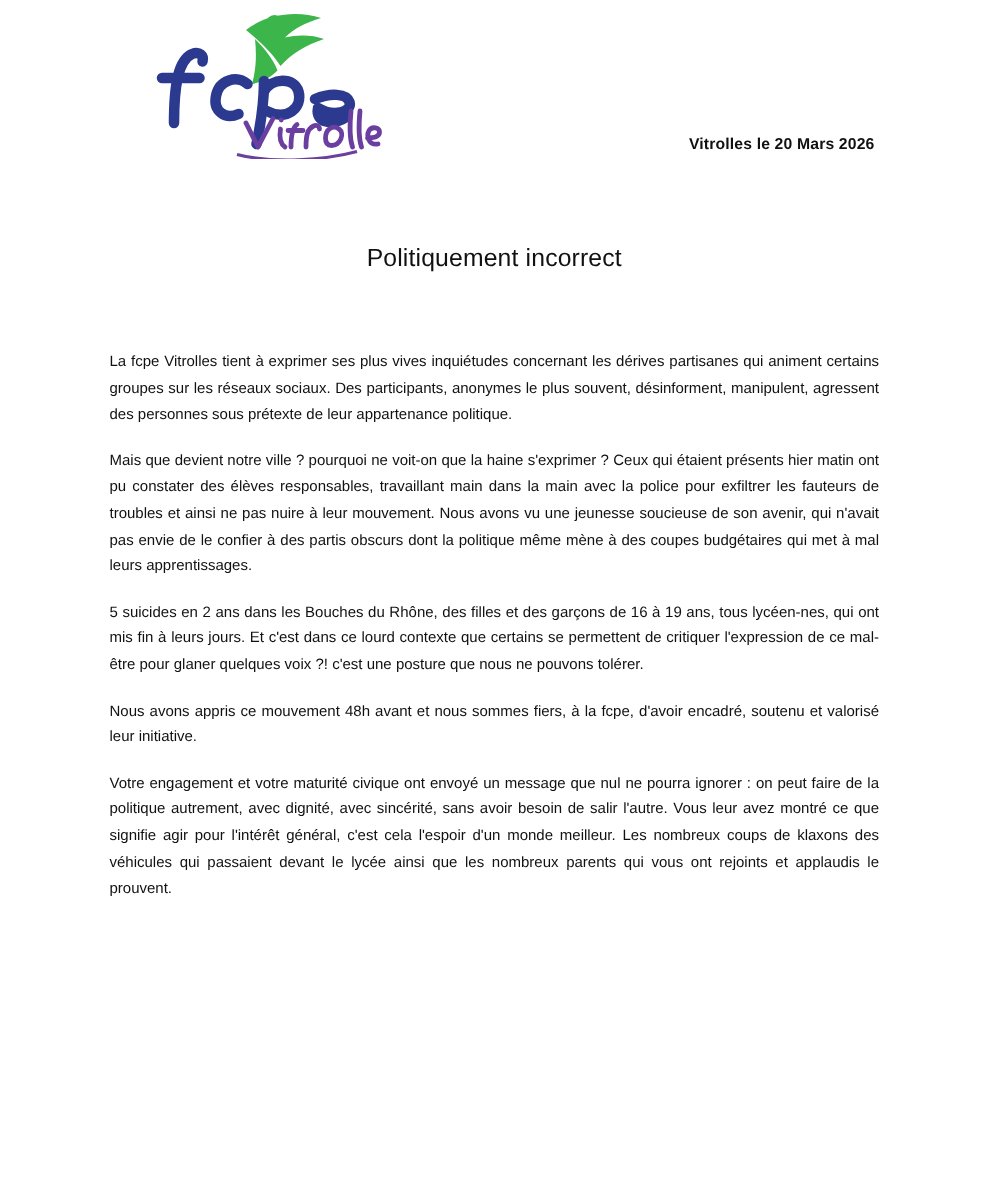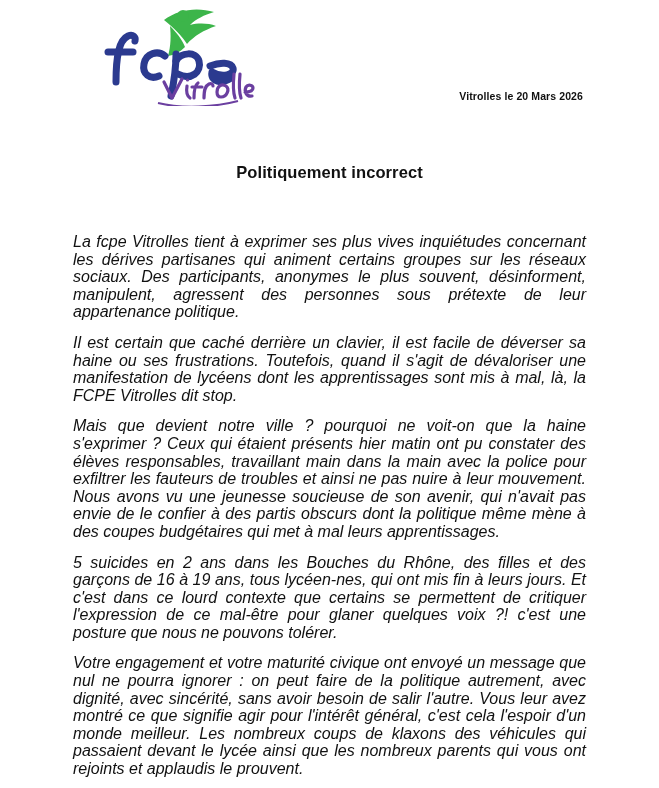--- a/index.html
+++ b/index.html
@@ -45,40 +45,39 @@
   }
 
   
   .doc-title {
     position: absolute;
     top: 163px;
     left: 0;
     width: 659px;
     text-align: center;
     font-size: 16.5px;
-    font-weight: bold;
+    font-weight: normal;
     color: #111111;
     letter-spacing: 0.1px;
   }
 
   
   .body-text {
     position: absolute;
     left: 73px;
     top: 233px;
     width: 513px;
   }
   .body-text p {
     margin: 0 0 13px 0;
-    font-size: 16px;
+    font-size: 10px;
     line-height: 17.6px;
     text-align: justify;
     color: #111111;
     hyphens: none;
-    font-style: italic;
   }
   .body-text p:last-child {
     margin-bottom: 0;
   }
 </style>
 </head>
 <body>
 
 <div class="page">
 
@@ -116,20 +115,20 @@
       <path d="M72 97 C96 103, 130 101, 152 95" fill="none" stroke="#6b3fa0" stroke-width="2"></path>
     </svg>
   </div>
 
   <div class="date-line">Vitrolles le 20 Mars 2026</div>
 
   <div class="doc-title">Politiquement incorrect</div>
 
   <div class="body-text">
     <p>La fcpe Vitrolles tient à exprimer ses plus vives inquiétudes concernant les dérives partisanes qui animent certains groupes sur les réseaux sociaux. Des participants, anonymes le plus souvent, désinforment, manipulent, agressent des personnes sous prétexte de leur appartenance politique.</p>
-    <p>Il est certain que caché derrière un clavier, il est facile de déverser sa haine ou ses frustrations. Toutefois, quand il s'agit de dévaloriser une manifestation de lycéens dont les apprentissages sont mis à mal, là, la FCPE Vitrolles dit stop.</p>
     <p>Mais que devient notre ville ? pourquoi ne voit-on que la haine s'exprimer ? Ceux qui étaient présents hier matin ont pu constater des élèves responsables, travaillant main dans la main avec la police pour exfiltrer les fauteurs de troubles et ainsi ne pas nuire à leur mouvement. Nous avons vu une jeunesse soucieuse de son avenir, qui n'avait pas envie de le confier à des partis obscurs dont la politique même mène à des coupes budgétaires qui met à mal leurs apprentissages.</p>
     <p>5 suicides en 2 ans dans les Bouches du Rhône, des filles et des garçons de 16 à 19 ans, tous lycéen-nes, qui ont mis fin à leurs jours. Et c'est dans ce lourd contexte que certains se permettent de critiquer l'expression de ce mal-être pour glaner quelques voix ?! c'est une posture que nous ne pouvons tolérer.</p>
+    <p>Nous avons appris ce mouvement 48h avant et nous sommes fiers, à la fcpe, d'avoir encadré, soutenu et valorisé leur initiative.</p>
     <p>Votre engagement et votre maturité civique ont envoyé un message que nul ne pourra ignorer : on peut faire de la politique autrement, avec dignité, avec sincérité, sans avoir besoin de salir l'autre. Vous leur avez montré ce que signifie agir pour l'intérêt général, c'est cela l'espoir d'un monde meilleur. Les nombreux coups de klaxons des véhicules qui passaient devant le lycée ainsi que les nombreux parents qui vous ont rejoints et applaudis le prouvent.</p>
 
   </div>
 
 </div>
 
 </body></html>

